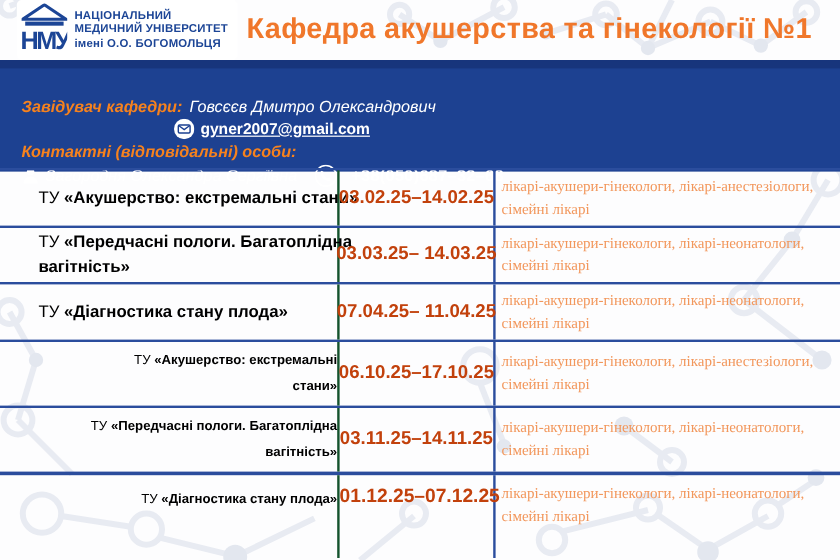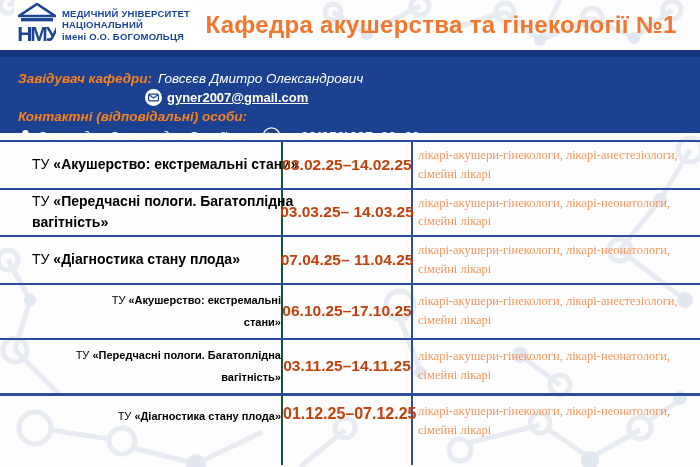--- a/index.html
+++ b/index.html
@@ -18,23 +18,23 @@
     background:#ffffff;padding:3px 8px 3px 4px;margin-left:14px;border-radius:4px;
   }
   .uni-name{color:#1c4596;font-weight:bold;font-size:9.5px;line-height:1.18;letter-spacing:.2px;}
   .title{
     flex:1;text-align:center;color:#f0772b;font-weight:bold;
     font-size:24px;letter-spacing:.3px;padding-right:16px;white-space:nowrap;
   }
 
   
   .panel{
-    position:absolute;top:50px;height:83px;width:700px;
+    position:absolute;top:50px;height:93px;width:700px;
     background:#1d4191;border-top:7px solid #17357c;
-    color:#fff;box-sizing:border-box;padding:12px 0 0 18px;
+    color:#fff;box-sizing:border-box;padding:22px 0 0 18px;
   }
   .pline{display:flex;align-items:center;font-size:13.5px;line-height:19px;}
   .lbl{color:#f6821e;font-weight:bold;font-style:italic;margin-right:6px;white-space:nowrap;}
   .pname{font-style:italic;color:#fff;white-space:nowrap;}
   .email-line{margin-left:127px;height:19px;}
   .email-link{color:#fff;font-weight:bold;text-decoration:underline;margin-left:5px;font-size:13px;}
   .person-line{margin-top:1px;}
   .phone-num{font-weight:bold;margin-left:12px;letter-spacing:.3px;}
   .cicon{display:inline-flex;align-items:center;justify-content:center;flex:0 0 auto;}
   .person-line .pname{margin-left:5px;margin-right:14px;}
@@ -138,22 +138,22 @@
 <div class="layer">
 
   <div class="header">
     <div class="logo-wrap">
       <svg width="38" height="44" viewBox="0 0 38 44">
         <polygon points="19,1 37,13 1,13" fill="none" stroke="#1c4596" stroke-width="2.6"></polygon>
         <rect x="3" y="15" width="32" height="3.4" fill="#1c4596"></rect>
         <text x="19" y="38" text-anchor="middle" font-family="Liberation Sans, sans-serif" font-size="21" font-weight="bold" fill="#1c4596" letter-spacing="-2">НМУ</text>
       </svg>
       <div class="uni-name">
+        <div>НАЦІОНАЛЬНИЙ</div>
         <div>МЕДИЧНИЙ УНІВЕРСИТЕТ</div>
-        <div>НАЦІОНАЛЬНИЙ</div>
         <div>імені О.О. БОГОМОЛЬЦЯ</div>
       </div>
     </div>
     <div class="title">Кафедра акушерства та гінекології №1</div>
   </div>
 
   <div class="panel">
     <div class="pline">
       <span class="lbl">Завідувач кафедри:</span>
       <span class="pname">Говсєєв Дмитро Олександрович</span>

